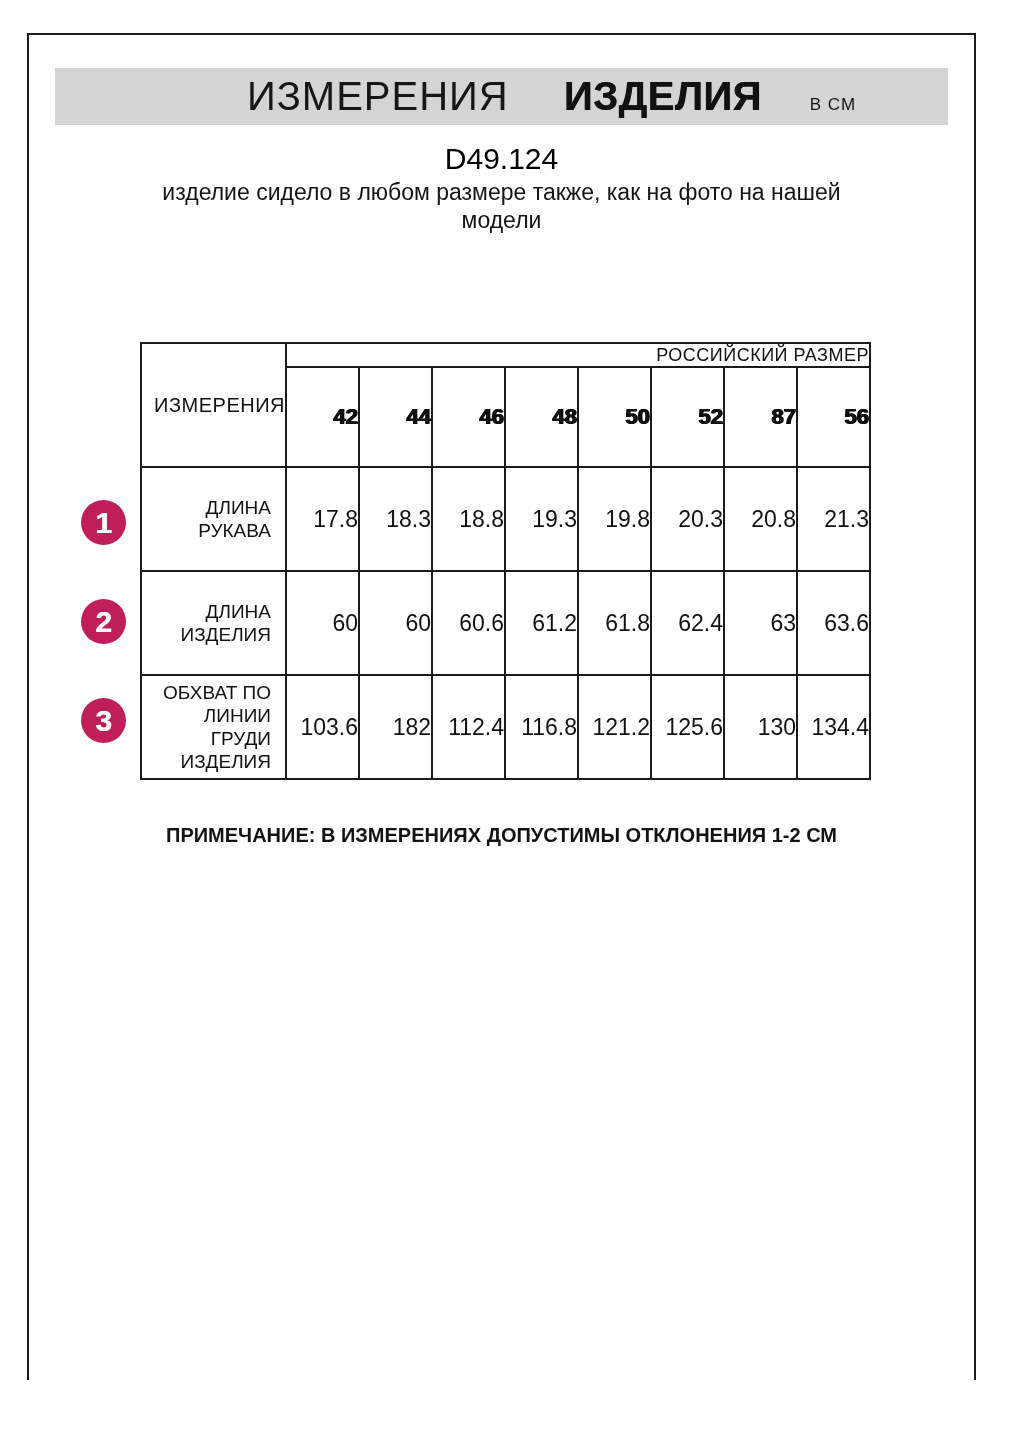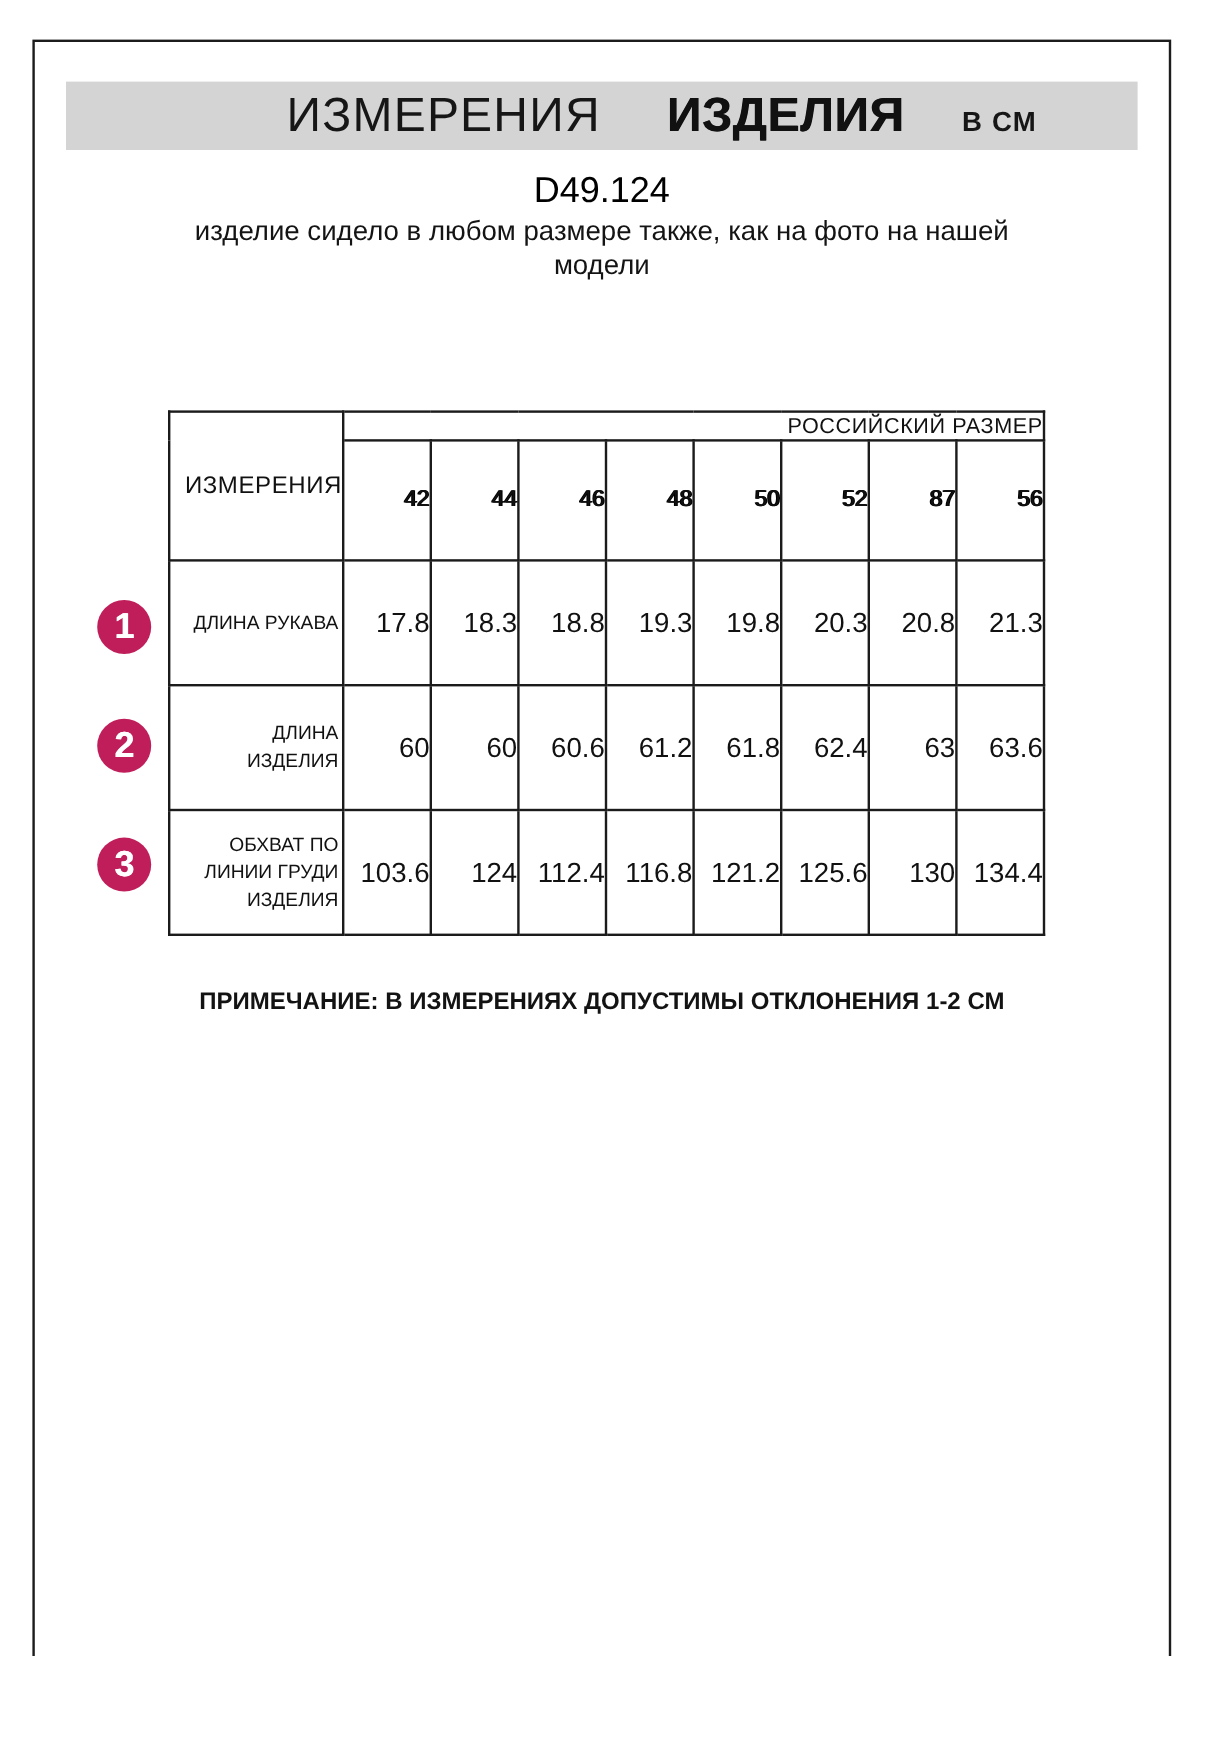--- a/index.html
+++ b/index.html
@@ -48,22 +48,22 @@
   }
   .title-word2 {
     font-size: 40px;
     font-weight: 700;
     letter-spacing: 0.5px;
     margin-left: 55px;
     color: #111111;
     text-shadow: 0.5px 0 0 #111111;
   }
   .title-unit {
-    font-size: 23px;
-    font-weight: 700;
+    font-size: 17px;
+    font-weight: 400;
     letter-spacing: 1px;
     margin-left: 48px;
     color: #161616;
     text-align: right;
   }
   .model-code {
     position: absolute;
     left: 27px; top: 142px;
     width: 949px;
     text-align: center;
@@ -99,30 +99,30 @@
     letter-spacing: 0.5px;
   }
   td.group-header-cell {
     height: 24px;
     font-size: 18px;
     letter-spacing: 0.5px;
   }
   tr.sizes-row td { height: 100px; }
   td.size-cell {
     width: 73px;
-    font-size: 19px;
-    font-weight: 400;
+    font-size: 22px;
+    font-weight: 700;
     text-shadow: 0.8px 0 0 #000, -0.8px 0 0 #000;
   }
   tr.data-row td { height: 104px; }
   td.label-cell {
-    font-size: 16px;
+    font-size: 19px;
     line-height: 23px;
     white-space: pre-line;
-    padding: 0 3px;
+    padding: 0 14px;
   }
   td.value-cell {
     font-size: 23px;
     font-weight: 400;
   }
   .row-badge {
     position: absolute;
     left: 81px;
     width: 45px; height: 45px;
     border-radius: 50%;
@@ -206,21 +206,21 @@
         <td class="value-cell">61.8</td>
         <td class="value-cell">62.4</td>
         <td class="value-cell">63</td>
         <td class="value-cell">63.6</td>
       </tr>
       <tr class="data-row">
         <td class="label-cell">ОБХВАТ ПО
 ЛИНИИ ГРУДИ
 ИЗДЕЛИЯ</td>
         <td class="value-cell">103.6</td>
-        <td class="value-cell">124</td>
+        <td class="value-cell">182</td>
         <td class="value-cell">112.4</td>
         <td class="value-cell">116.8</td>
         <td class="value-cell">121.2</td>
         <td class="value-cell">125.6</td>
         <td class="value-cell">130</td>
         <td class="value-cell">134.4</td>
       </tr>
     </tbody>
   </table>
 

